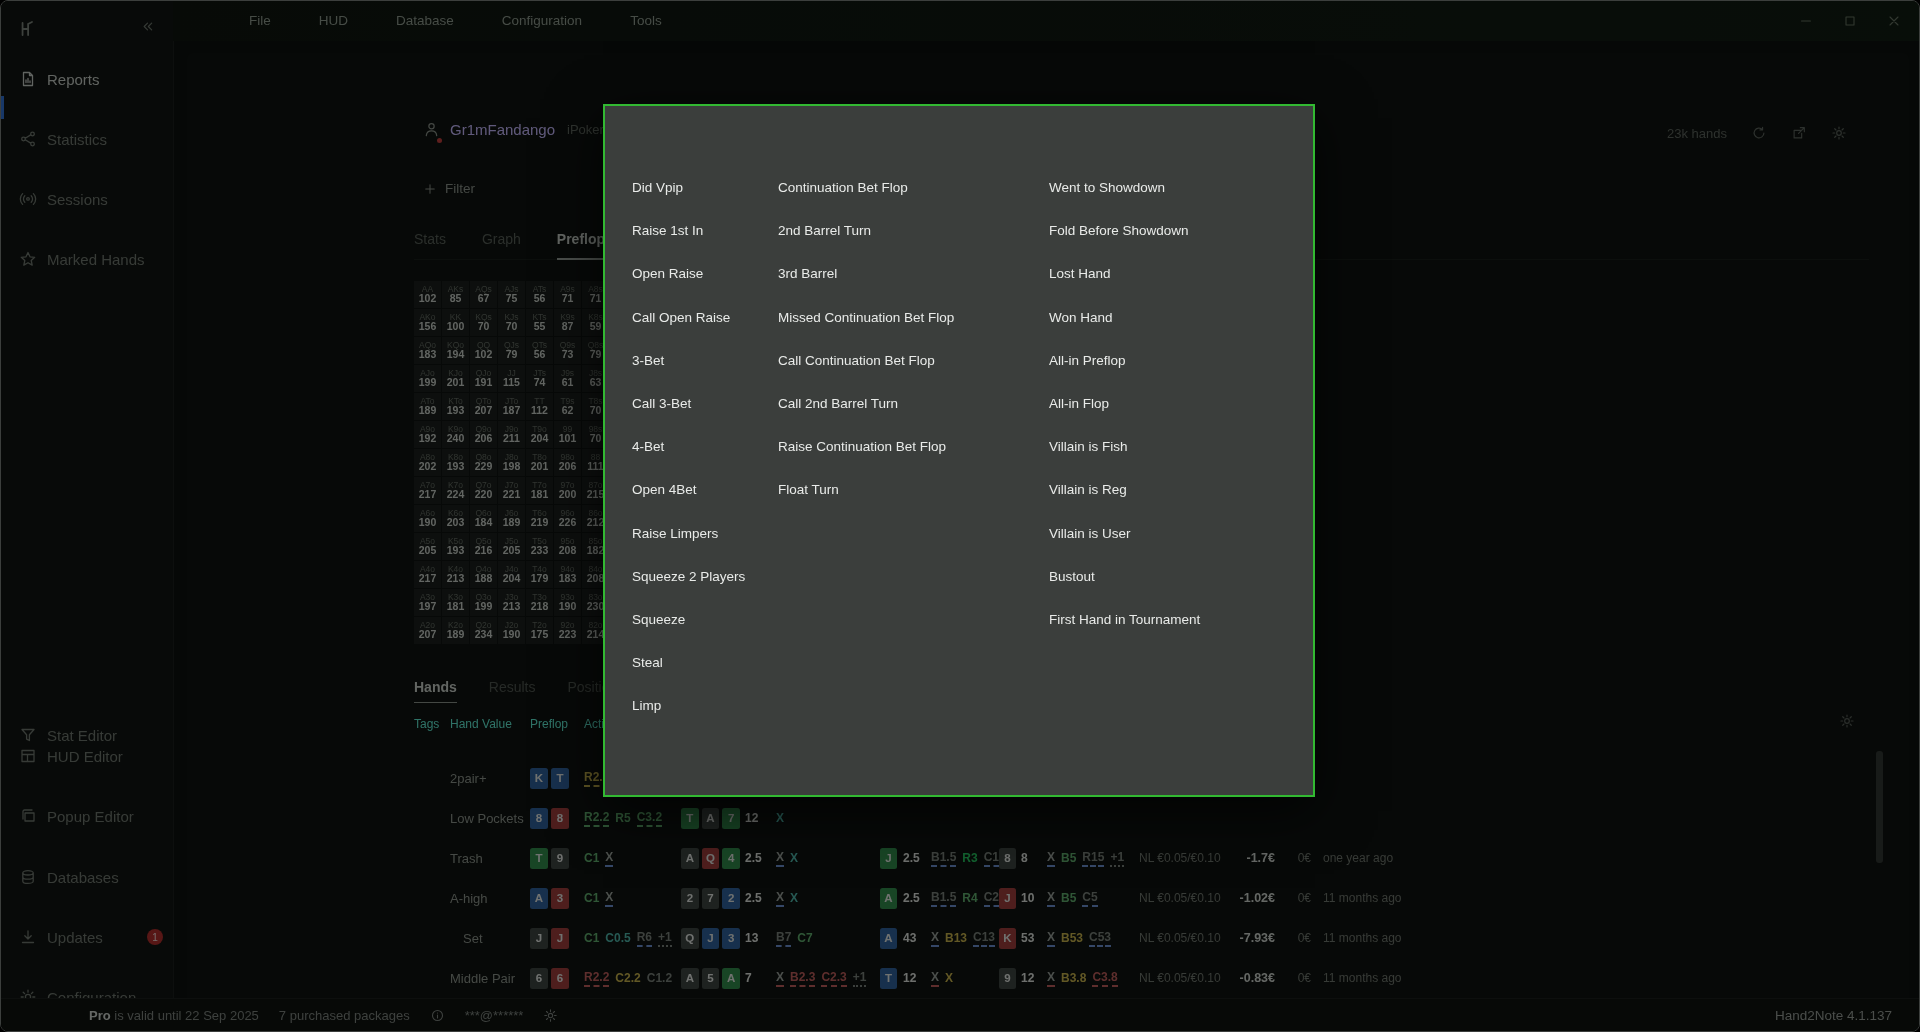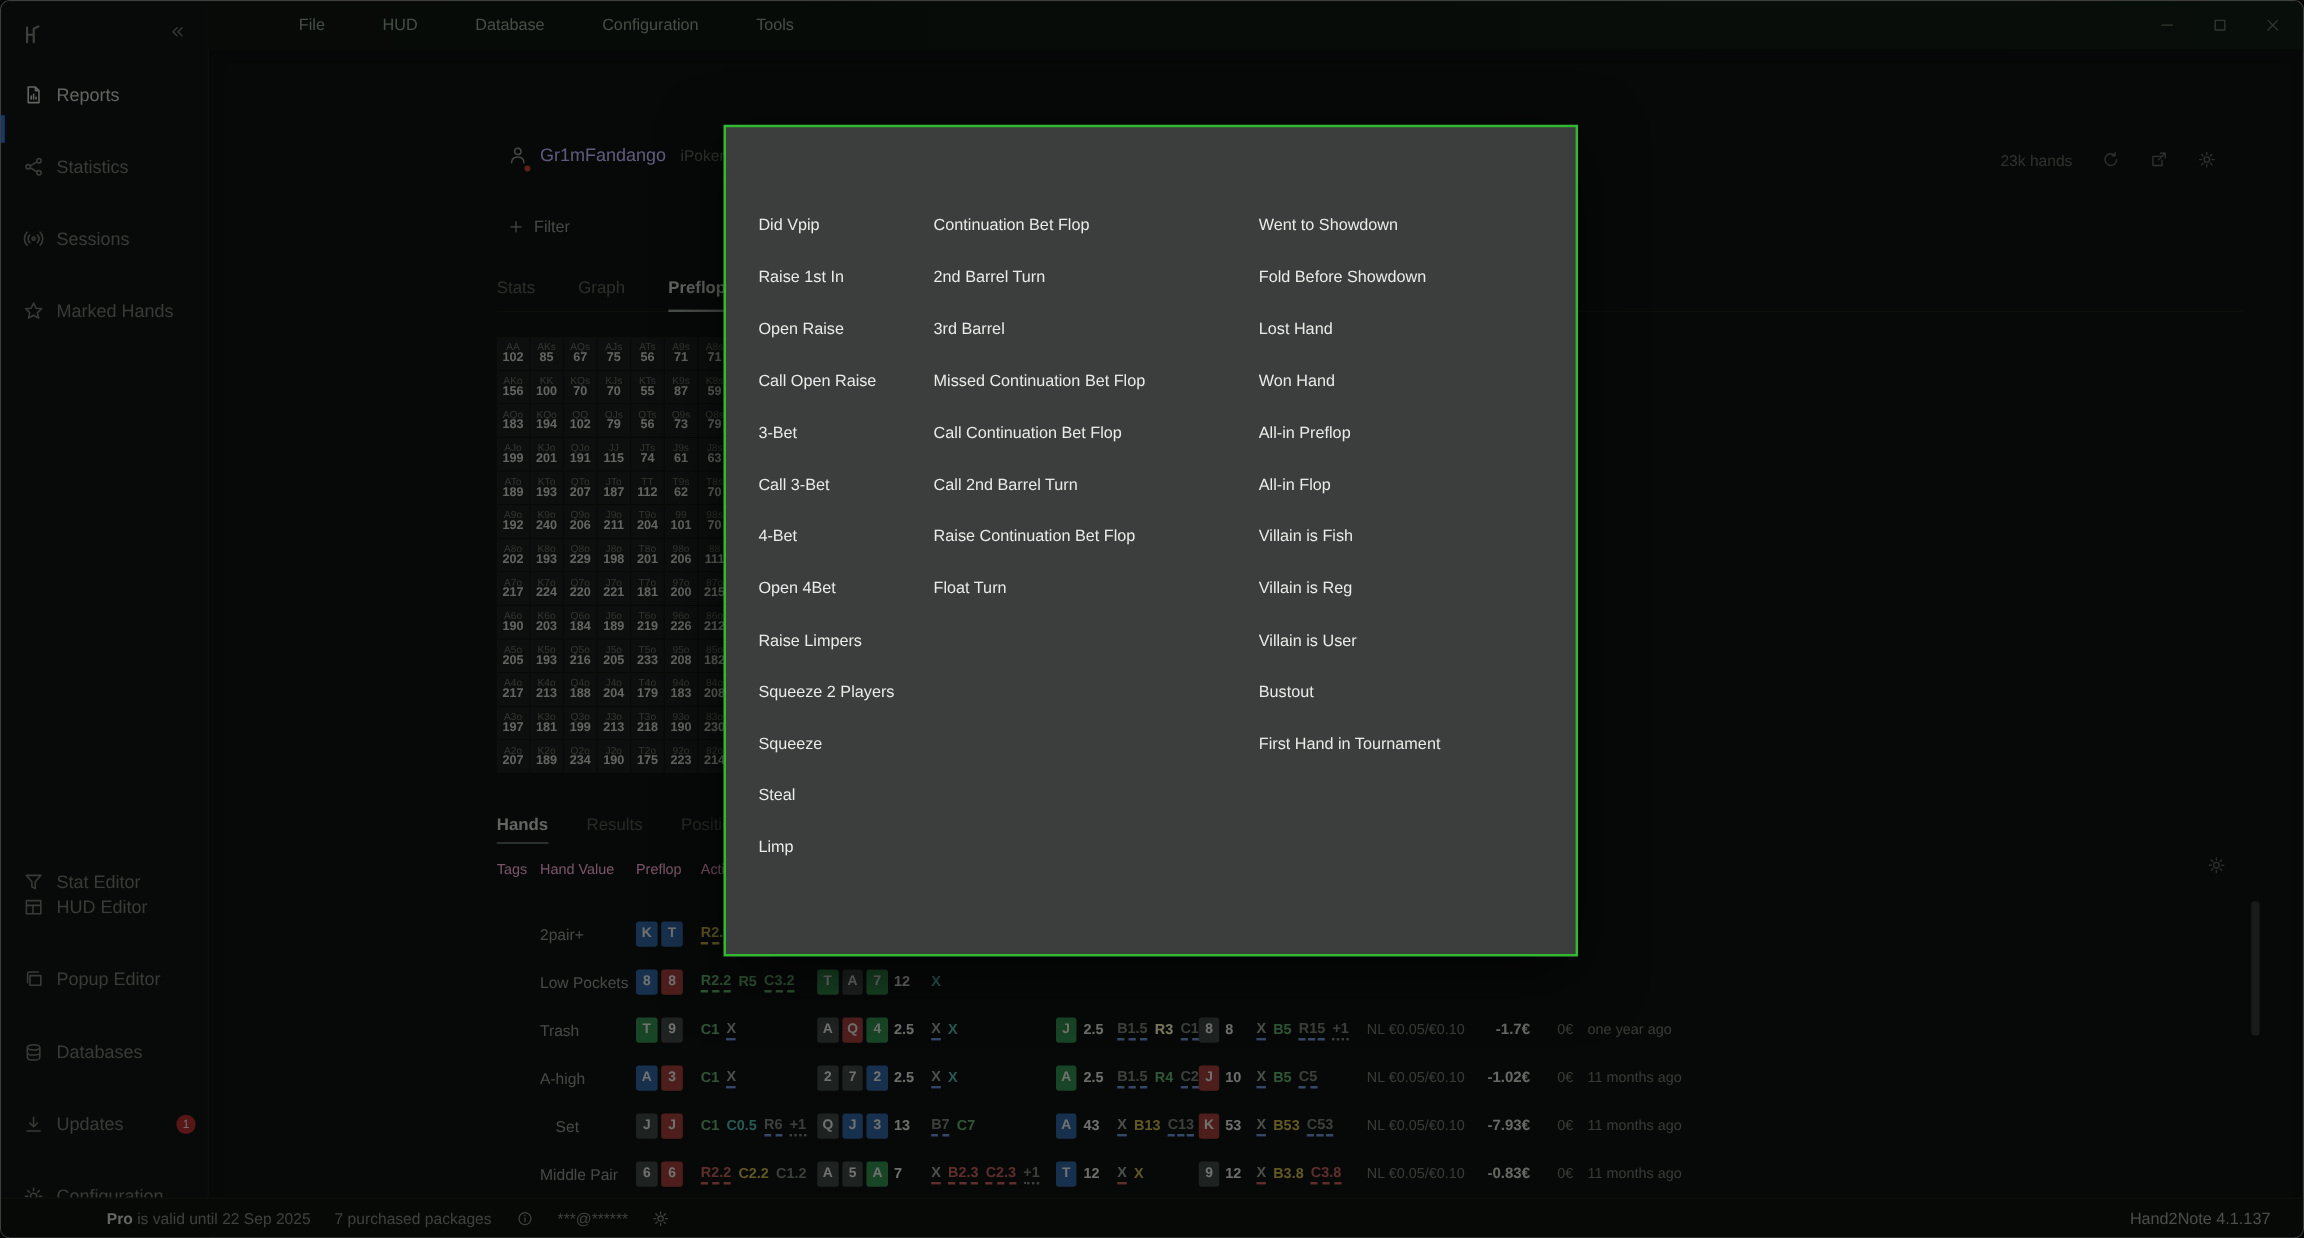--- a/index.html
+++ b/index.html
@@ -44,21 +44,21 @@
   .mcell{background:#181b19;display:flex;flex-direction:column;align-items:center;justify-content:center;line-height:1.05;}
   .mcell .h{font-size:8.5px;color:#626762;}
   .mcell .v{font-size:10.5px;color:#c9cdc9;font-weight:600;}
 
   
   #hands-tabs{position:absolute;left:227px;top:626px;display:flex;gap:32px;align-items:center;}
   .htab{color:#4d524e;font-size:14px;position:relative;}
   .htab.active{color:#c9cec9;font-weight:bold;}
   .htab.active::after{content:"";position:absolute;left:0;right:0;bottom:-8px;height:1.5px;background:#8a908b;}
   #hands-add{color:#4d524e;margin-left:12px;}
-  .thead{position:absolute;top:664px;color:#f9a8d4;font-size:12px;}
+  .thead{position:absolute;top:664px;color:#5eead4;font-size:12px;}
   #table-gear{position:absolute;right:54px;top:660px;color:#565b57;}
 
   #rows{position:absolute;left:0;top:0;right:0;}
   .trow{position:absolute;left:0;right:0;height:40px;}
   .cell{position:absolute;top:0;height:40px;display:flex;align-items:center;}
   .hv{color:#8d938d;font-size:13px;}
   .card{width:18px;height:21px;border-radius:2.5px;margin-right:3px;display:flex;align-items:center;justify-content:center;color:#e6e8e6;font-size:11.5px;font-weight:bold;}
   .s-s{background:#3c4240;}.s-h{background:#a03a3a;}.s-d{background:#2d5f9e;}.s-c{background:#2f8b49;}
   .toks{display:flex;gap:6px;align-items:center;}
   .tok{font-size:12px;font-weight:600;padding-bottom:1px;white-space:nowrap;}
@@ -1056,21 +1056,21 @@
                   <span class="tok" style="color: rgb(77, 182, 172);">X</span>
                 </span>
               </span>
               <span class="cell " style="left: 693px; width: 20px;">
                 <span class="card s-c">J</span>
               </span>
               <span class="cell pot" style="left: 716px; width: 26px;">2.5</span>
               <span class="cell " style="left: 744px; width: 66px;">
                 <span class="toks">
                   <span class="tok" style="color: rgb(122, 128, 123); border-bottom: 2px dashed rgb(107, 143, 212);">B1.5</span>
-                  <span class="tok" style="color: #fef9c3;">R3</span>
+                  <span class="tok" style="color: #22c55e;">R3</span>
                   <span class="tok" style="color: rgb(122, 128, 123); border-bottom: 2px dashed rgb(107, 143, 212);">C1.5</span>
                 </span>
               </span>
               <span class="cell " style="left: 812px; width: 20px;">
                 <span class="card s-s">8</span>
               </span>
               <span class="cell pot" style="left: 834px; width: 24px;">8</span>
               <span class="cell " style="left: 860px; width: 92px;">
                 <span class="toks">
                   <span class="tok" style="color: rgb(154, 160, 156); border-bottom: 2px solid rgb(107, 143, 212);">X</span>

